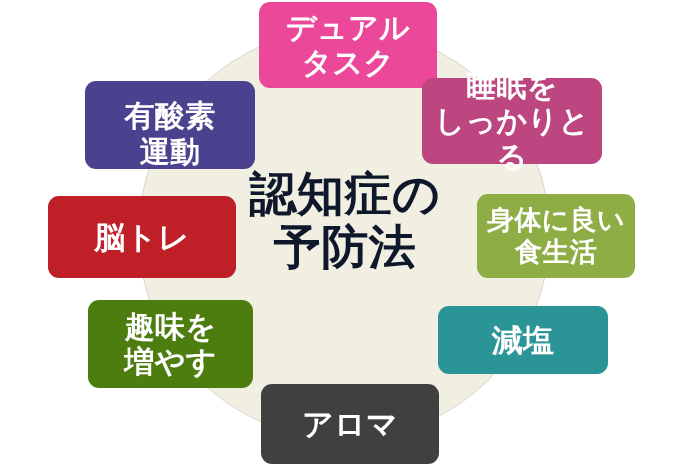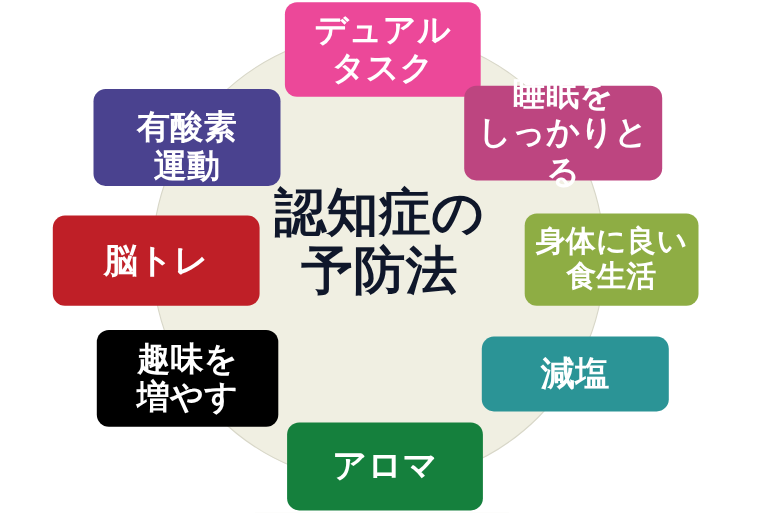--- a/index.html
+++ b/index.html
@@ -100,25 +100,25 @@
 
   <div class="chip small" id="chip-diet" style="background-color: rgb(142, 173, 68);">
     <span>身体に良い
 食生活</span>
   </div>
 
   <div class="chip one-line" id="chip-salt" style="background-color: rgb(43, 148, 150);">
     <span>減塩</span>
   </div>
 
-  <div class="chip one-line" id="chip-aroma" style="background-color: #15803d;">
+  <div class="chip one-line" id="chip-aroma" style="background-color: #404040;">
     <span>アロマ</span>
   </div>
 
-  <div class="chip two-line" id="chip-hobby" style="background-color: #000000;">
+  <div class="chip two-line" id="chip-hobby" style="background-color: #4d7c0f;">
     <span>趣味を
 増やす</span>
   </div>
 
   <div class="chip one-line" id="chip-brain-training" style="background-color: rgb(191, 31, 39);">
     <span>脳トレ</span>
   </div>
 
   <div class="chip two-line" id="chip-aerobic" style="background-color: rgb(74, 66, 143);">
     <span>有酸素

